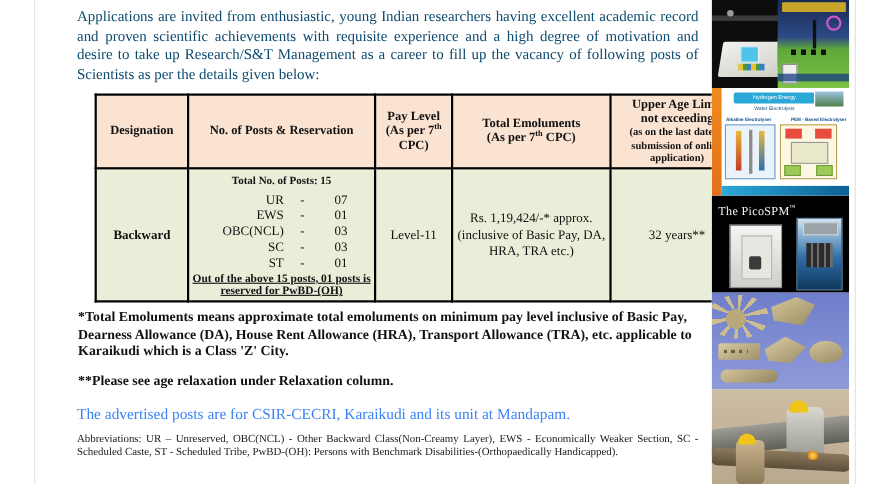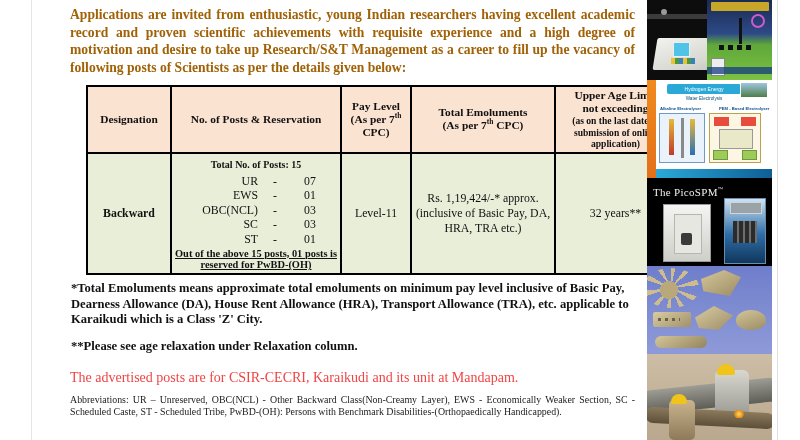--- a/index.html
+++ b/index.html
@@ -47,22 +47,21 @@
     top: 6px;
     width: 565px;
   }
 
   .intro {
     font-size: 13.6px;
     line-height: 17.6px;
     text-align: justify;
     text-justify: inter-word;
     margin: 0 0 9px 0;
-    color: #a16207;
-    font-weight: bold;
+    color: #0c4a6e;
   }
 
   
   table.posts-table {
     border-collapse: collapse;
     width: 549px;
     margin: 0 0 0 16px;
     table-layout: fixed;
     border: 2px solid #000;
   }
@@ -149,21 +148,21 @@
     margin: 6px 0 0 0;
     padding-left: 1px;
     color: #111;
   }
   .note.second { margin-top: 11px; }
 
   .advertised {
     font-size: 14px;
     line-height: 17px;
     margin: 14px 0 0 0;
-    color: #ef4444;
+    color: #3b82f6;
   }
 
   .abbrev {
     font-size: 9.9px;
     line-height: 12.4px;
     text-align: justify;
     text-justify: inter-word;
     margin: 8px 0 0 0;
     color: #1a1a1a;
   }

